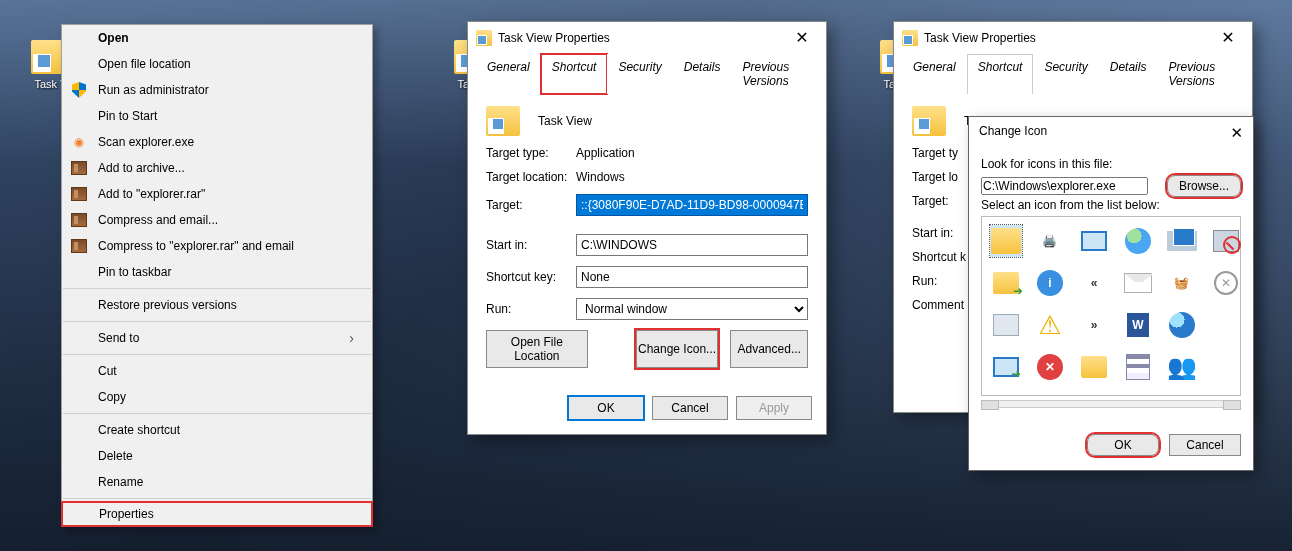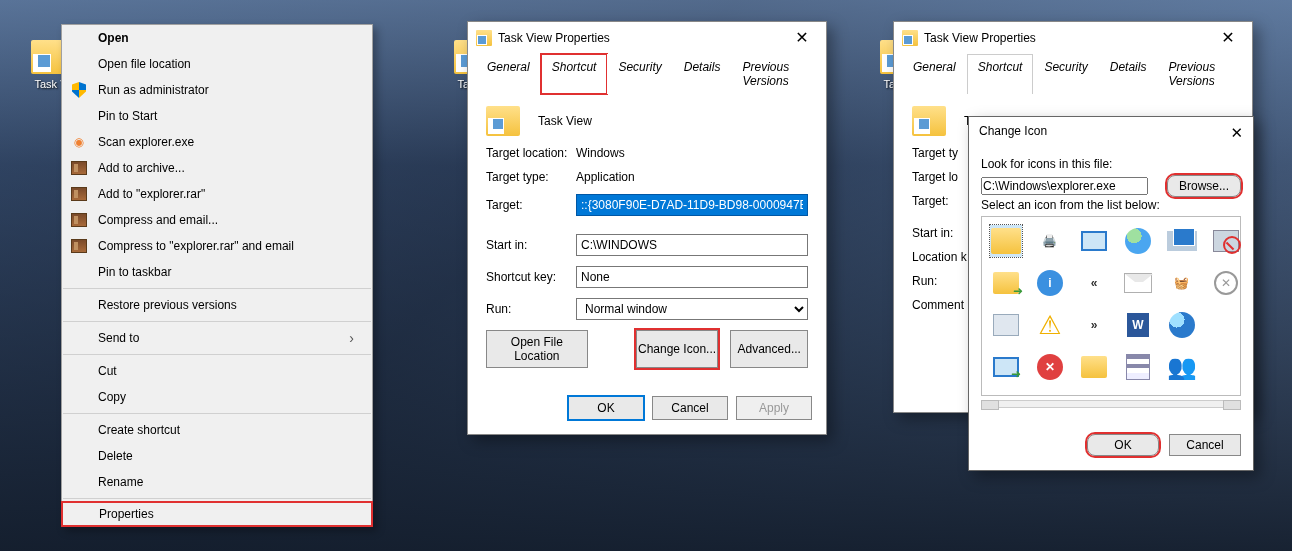--- a/index.html
+++ b/index.html
@@ -218,26 +218,26 @@
     <div class="tab">Security</div>
     <div class="tab">Details</div>
     <div class="tab">Previous Versions</div>
   </div>
   <div class="body">
     <div class="row">
       <span class="bigicon"></span>
       <span>Task View</span>
     </div>
     <div class="row">
+        <span class="lab">Target type:</span>
+        <span class="val">Application</span>
+      </div>
+    <div class="row">
         <span class="lab">Target location:</span>
         <span class="val">Windows</span>
-      </div>
-    <div class="row">
-        <span class="lab">Target type:</span>
-        <span class="val">Application</span>
       </div>
     <div class="row">
         <span class="lab">Target:</span>
         <span class="val"><input type="text" class="sel" value="::{3080F90E-D7AD-11D9-BD98-0000947B0257}" style=""></span>
       </div>
     <div style="height:8px"></div>
     <div class="row">
         <span class="lab">Start in:</span>
         <span class="val"><input type="text" value="C:\WINDOWS" style=""></span>
       </div>
@@ -287,21 +287,21 @@
         <span class="lab">Target lo</span>
       </div>
     <div class="row">
         <span class="lab">Target:</span>
       </div>
     <div style="height:8px"></div>
     <div class="row">
         <span class="lab">Start in:</span>
       </div>
     <div class="row">
-        <span class="lab">Location k</span>
+        <span class="lab">Shortcut k</span>
       </div>
     <div class="row">
         <span class="lab">Run:</span>
       </div>
     <div class="row">
         <span class="lab">Comment</span>
       </div>
     <div class="btnrow">
         <button style="width:60px;">Open</button>
       </div>

